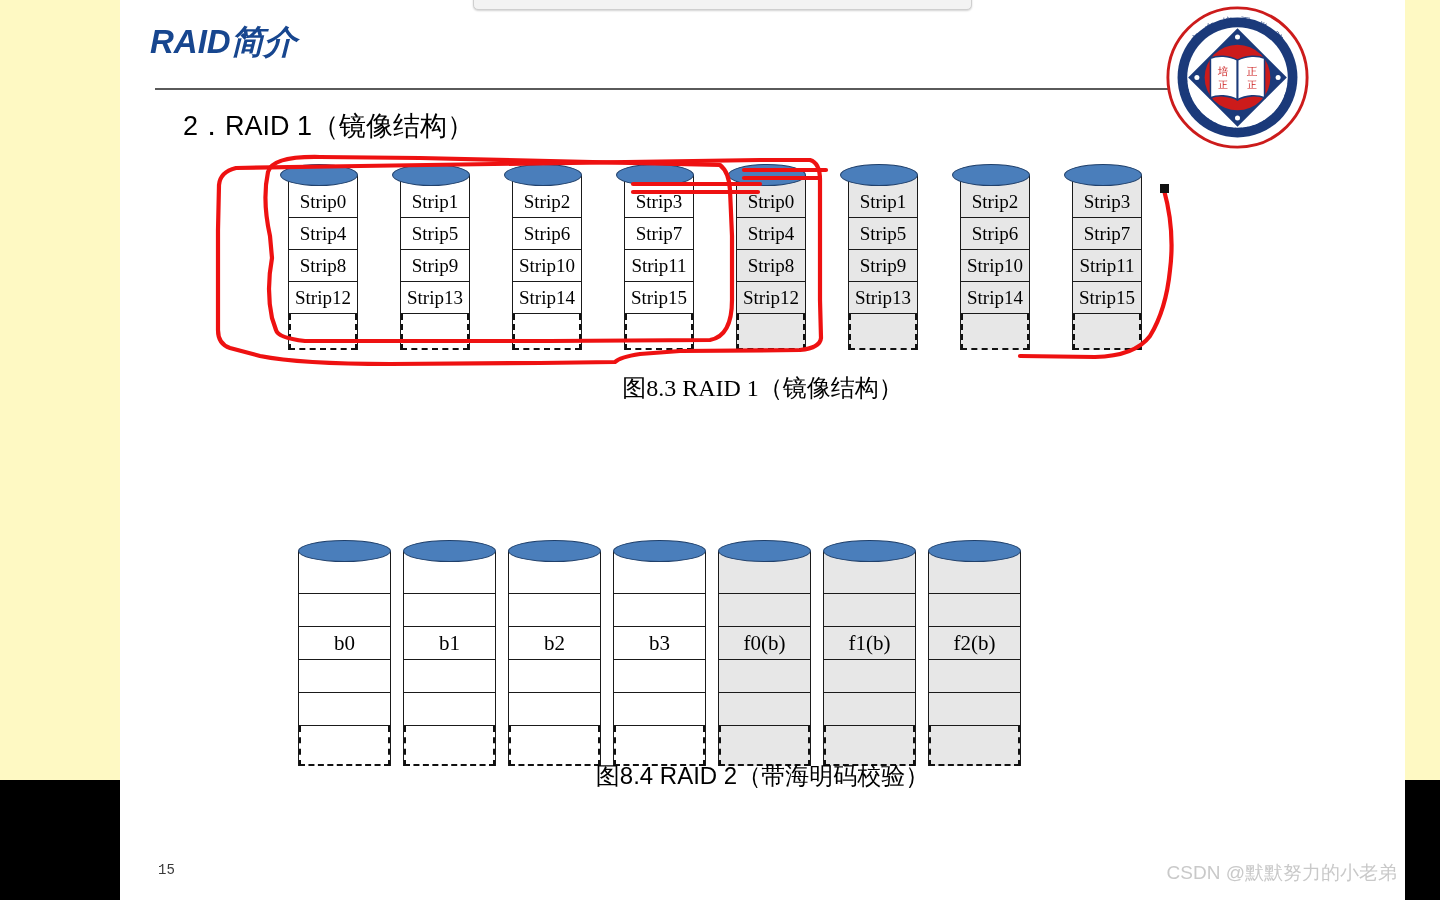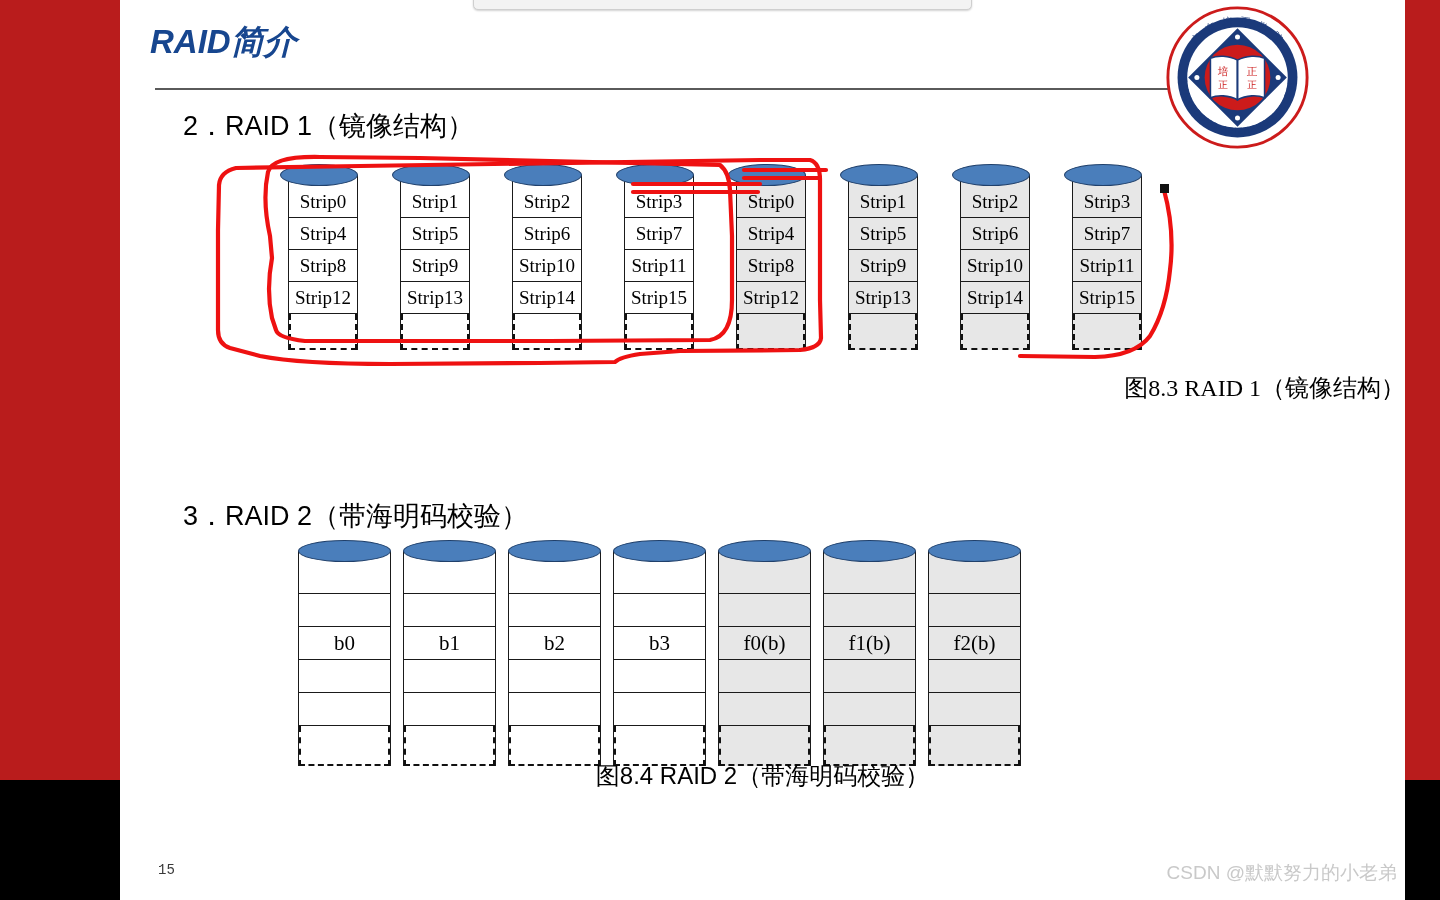--- a/index.html
+++ b/index.html
@@ -10,21 +10,21 @@
   body {
     width: 1440px;
     height: 900px;
     overflow: hidden;
     font-family: "Liberation Sans", sans-serif;
   }
   #stage {
     position: relative;
     width: 1440px;
     height: 780px;
-    background: #b91c1c;
+    background: #fef9c3;
   }
   
   #slide {
     position: absolute;
     left: 120px;
     top: 0;
     width: 1285px;
     height: 900px;
     background: #ffffff;
     overflow: hidden;
@@ -74,21 +74,21 @@
   #heading-raid2 { left: 63px; top: 498px; }
 
   
   .figure-caption {
     position: absolute;
     font-size: 24px;
     color: #000;
     white-space: nowrap;
   }
   #caption-83 {
-    left: 0; top: 372px; width: 1285px; text-align: right;
+    left: 0; top: 372px; width: 1285px; text-align: center;
     font-family: "Liberation Serif", serif;
   }
   #caption-84 {
     left: 0; top: 760px; width: 1285px; text-align: center;
     font-family: "Liberation Sans", sans-serif;
   }
 
   
   .disk-row {
     position: absolute;
@@ -295,21 +295,20 @@
             <div class="cell">Strip7</div>
             <div class="cell">Strip11</div>
             <div class="cell">Strip15</div>
             <div class="cell dashed"></div>
           </div>
         </div>
       </div>
 
     <div class="figure-caption" id="caption-83">图8.3  RAID 1（镜像结构）</div>
 
-    <div class="section-heading" id="heading-raid2">3．RAID 2（带海明码校验）</div>
 
     <div class="disk-row" id="raid2-row">
         <div class="disk">
           <div class="disk-top"></div>
           <div class="disk-body">
             <div class="cell cap"></div>
             <div class="cell"></div>
             <div class="cell"></div>
             <div class="cell">b0</div>
             <div class="cell"></div>

